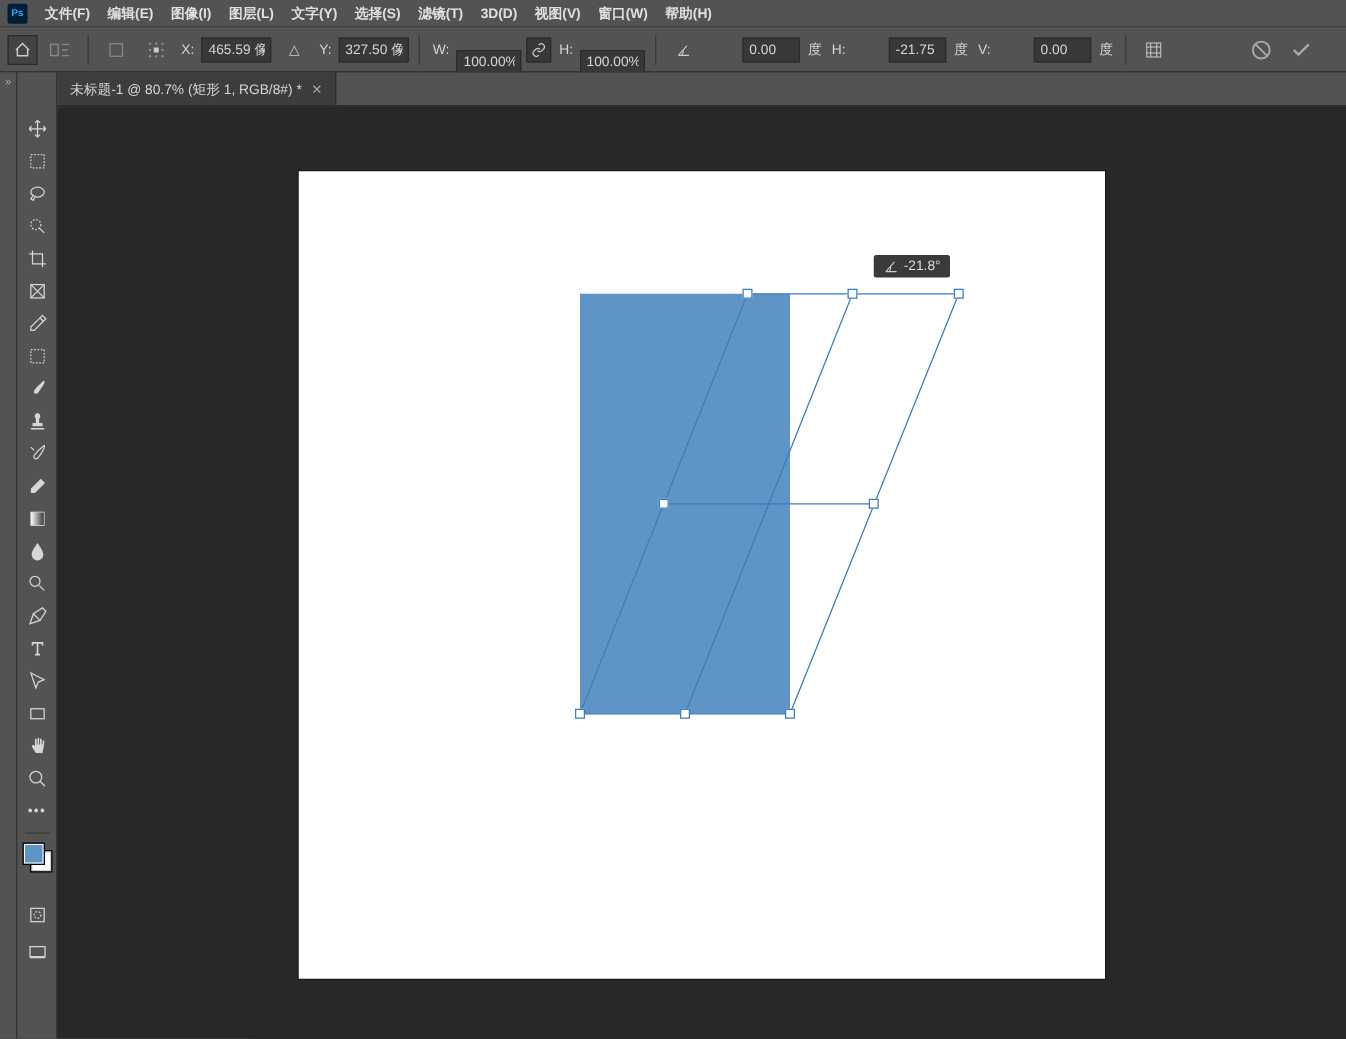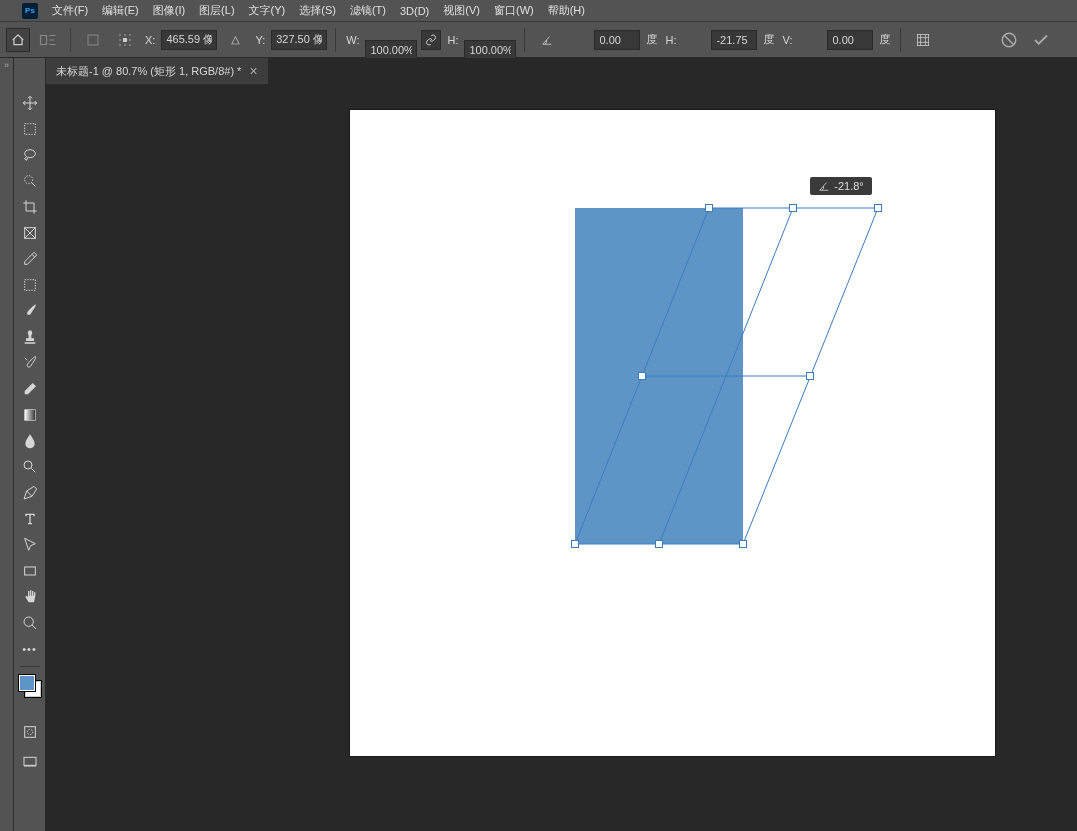--- a/index.html
+++ b/index.html
@@ -11,41 +11,42 @@
       width: 1077px;
       height: 831px;
       overflow: hidden;
       user-select: none;
     }
     .menubar {
       height: 22px;
       background: #535353;
       display: flex;
       align-items: center;
-      padding-left: 22px;
+      padding-left: 6px;
       gap: 2px;
       border-bottom: 1px solid #3a3a3a;
     }
     .ps-icon {
       width: 16px;
       height: 16px;
       background: #001e36;
       border-radius: 2px;
       display: flex;
       align-items: center;
       justify-content: center;
       color: #31a8ff;
       font-size: 8px;
       font-weight: bold;
       margin-right: 6px;
     }
     .menu-item {
       padding: 2px 6px;
       color: #e0e0e0;
       cursor: pointer;
+      font-weight: bold;
     }
     .options-bar {
       height: 36px;
       background: #535353;
       display: flex;
       align-items: center;
       padding: 0 6px;
       border-bottom: 1px solid #2a2a2a;
       gap: 4px;
     }
@@ -186,21 +187,21 @@
       position: absolute;
       bottom: 2px;
       right: 2px;
     }
     .tool.quickmask { margin-top: 20px; }
     .tool.screenmode { margin-top: 4px; }
     .doc-area {
       flex: 1;
       background: #282828;
       display: flex;
-      flex-direction: row;
+      flex-direction: column;
     }
     .tab-bar {
       height: 27px;
       background: #535353;
       border-bottom: 1px solid #2a2a2a;
       display: flex;
       align-items: stretch;
     }
     .tab {
       background: #3d3d3d;

